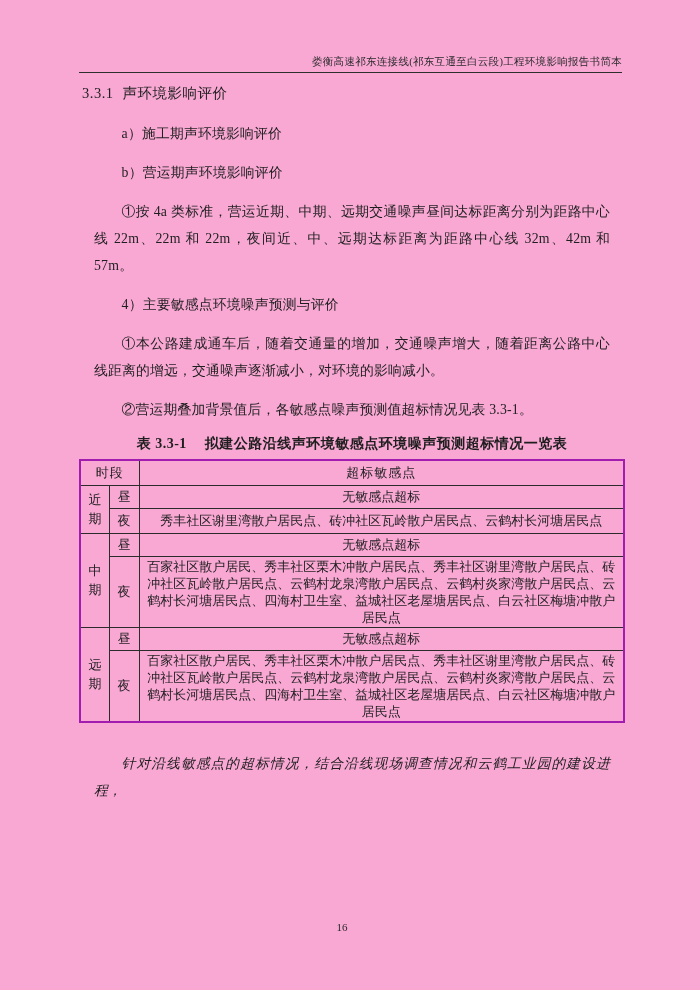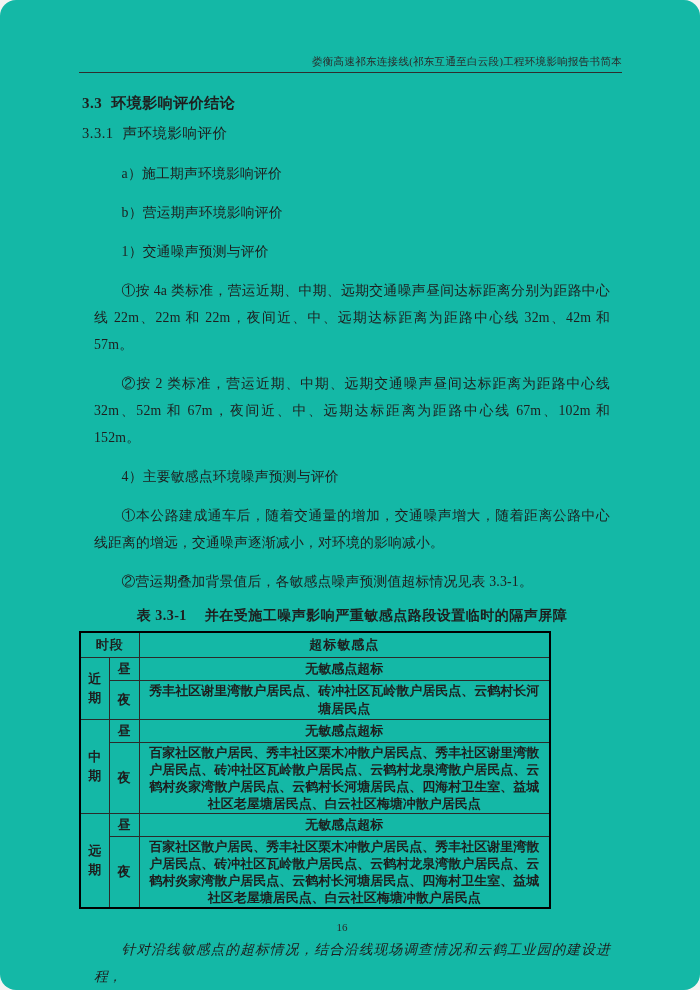--- a/index.html
+++ b/index.html
@@ -5,23 +5,22 @@
   html, body { margin: 0; padding: 0; }
   body {
     width: 700px; height: 990px;
     background: #f4f4f2;
     font-family: "Liberation Serif", "DejaVu Serif", serif;
     color: #1e1e1e;
   }
   .page {
     position: relative;
     width: 700px; height: 990px;
-    background: #14b8a6;
+    background: #f9a8d4;
     overflow: hidden;
-    border-radius: 16px;
   }
   
   .hdr-text {
     padding-top: 55px;
     margin: 0 78px 0 82px;
     text-align: right;
     font-size: 10.5px;
     letter-spacing: 0.3px;
     color: #2a2a2a;
   }
@@ -57,24 +56,23 @@
     margin: 7px 0 6px 0;
     text-align: center;
     font-weight: bold;
     font-size: 14px;
     letter-spacing: 0.5px;
   }
   .tbl-title .tbl-label { margin-right: 18px; }
   table.noise-table {
     border-collapse: collapse;
     table-layout: fixed;
-    width: 472px;
+    width: 546px;
     margin-left: -3px;
-    border: 2px solid #000000;
-    font-weight: bold;
+    border: 2px solid #a21caf;
   }
   table.noise-table td {
     border: 1px solid #2b2b2b;
     text-align: center;
     vertical-align: middle;
     padding: 1px 4px;
     font-size: 13px;
     color: #1e1e1e;
   }
   tr.grp > td { border-top: 1.6px solid #2b2b2b; }
@@ -86,20 +84,21 @@
     font-size: 12.6px;
     line-height: 17px;
     padding: 3px 10px;
   }
   .vert {
     width: 1.05em;
     margin: 1px auto;
     line-height: 1.45;
     word-break: break-all;
     font-size: 13px;
+    text-align: right;
   }
   
   .closing { margin-top: 27px; font-style: italic; }
   .footer {
     position: absolute;
     left: 0; right: 16px;
     top: 921px;
     text-align: center;
     font-size: 11px;
     color: #2a2a2a;
@@ -108,39 +107,34 @@
 </head>
 <body>
 
 <div class="page">
 
   <div class="hdr-text">娄衡高速祁东连接线(祁东互通至白云段)工程环境影响报告书简本</div>
   <div class="hdr-rule"></div>
 
   <div class="content">
 
-    <div class="h1">
-      <span class="num">3.3</span><span>环境影响评价结论</span>
-    </div>
 
     <div class="h2">
       <span class="num">3.3.1</span><span>声环境影响评价</span>
     </div>
 
     <p class="para">a）施工期声环境影响评价</p>
     <p class="para">b）营运期声环境影响评价</p>
-    <p class="para">1）交通噪声预测与评价</p>
     <p class="para">①按 4a 类标准，营运近期、中期、远期交通噪声昼间达标距离分别为距路中心线 22m、22m 和 22m，夜间近、中、远期达标距离为距路中心线 32m、42m 和 57m。</p>
-    <p class="para">②按 2 类标准，营运近期、中期、远期交通噪声昼间达标距离为距路中心线 32m、52m 和 67m，夜间近、中、远期达标距离为距路中心线 67m、102m 和 152m。</p>
     <p class="para">4）主要敏感点环境噪声预测与评价</p>
     <p class="para">①本公路建成通车后，随着交通量的增加，交通噪声增大，随着距离公路中心线距离的增远，交通噪声逐渐减小，对环境的影响减小。</p>
     <p class="para">②营运期叠加背景值后，各敏感点噪声预测值超标情况见表 3.3-1。</p>
 
     <div class="tbl-title">
-      <span class="tbl-label">表 3.3-1</span><span>并在受施工噪声影响严重敏感点路段设置临时的隔声屏障</span>
+      <span class="tbl-label">表 3.3-1</span><span>拟建公路沿线声环境敏感点环境噪声预测超标情况一览表</span>
     </div>
 
     <table class="noise-table">
       <colgroup>
         <col style="width:29px">
           <col style="width:30px">
           <col>
       </colgroup>
       <tbody>
         <tr>

